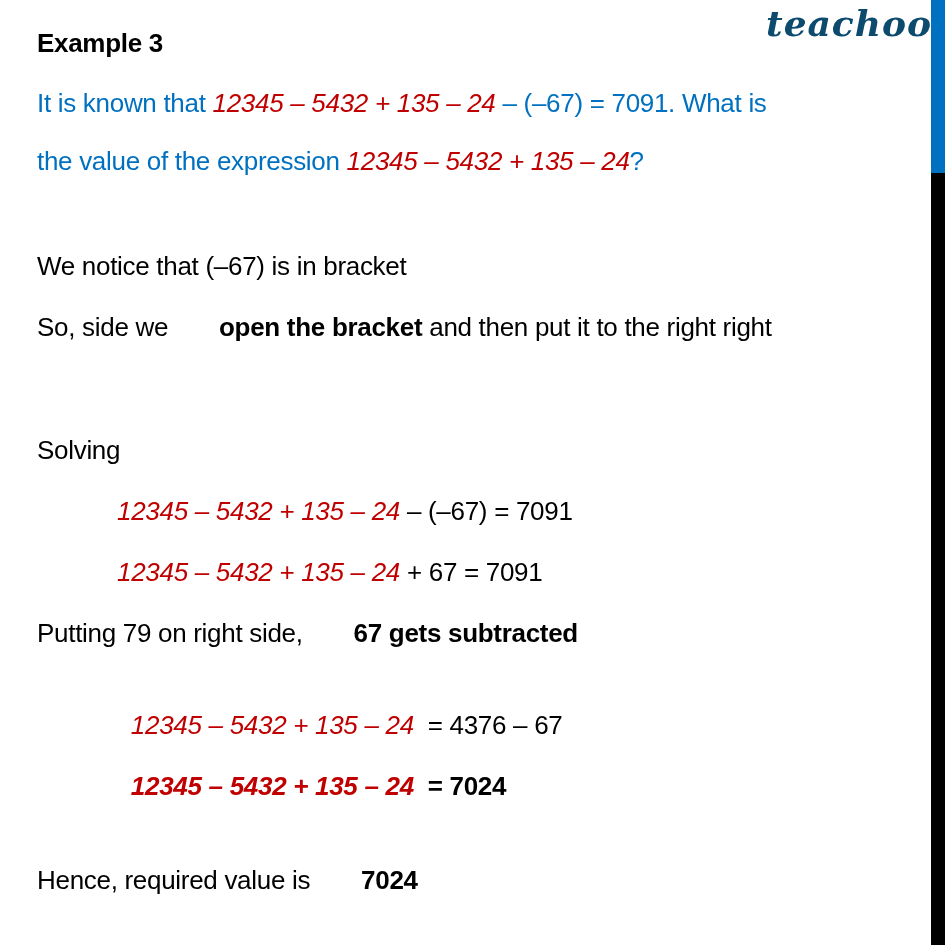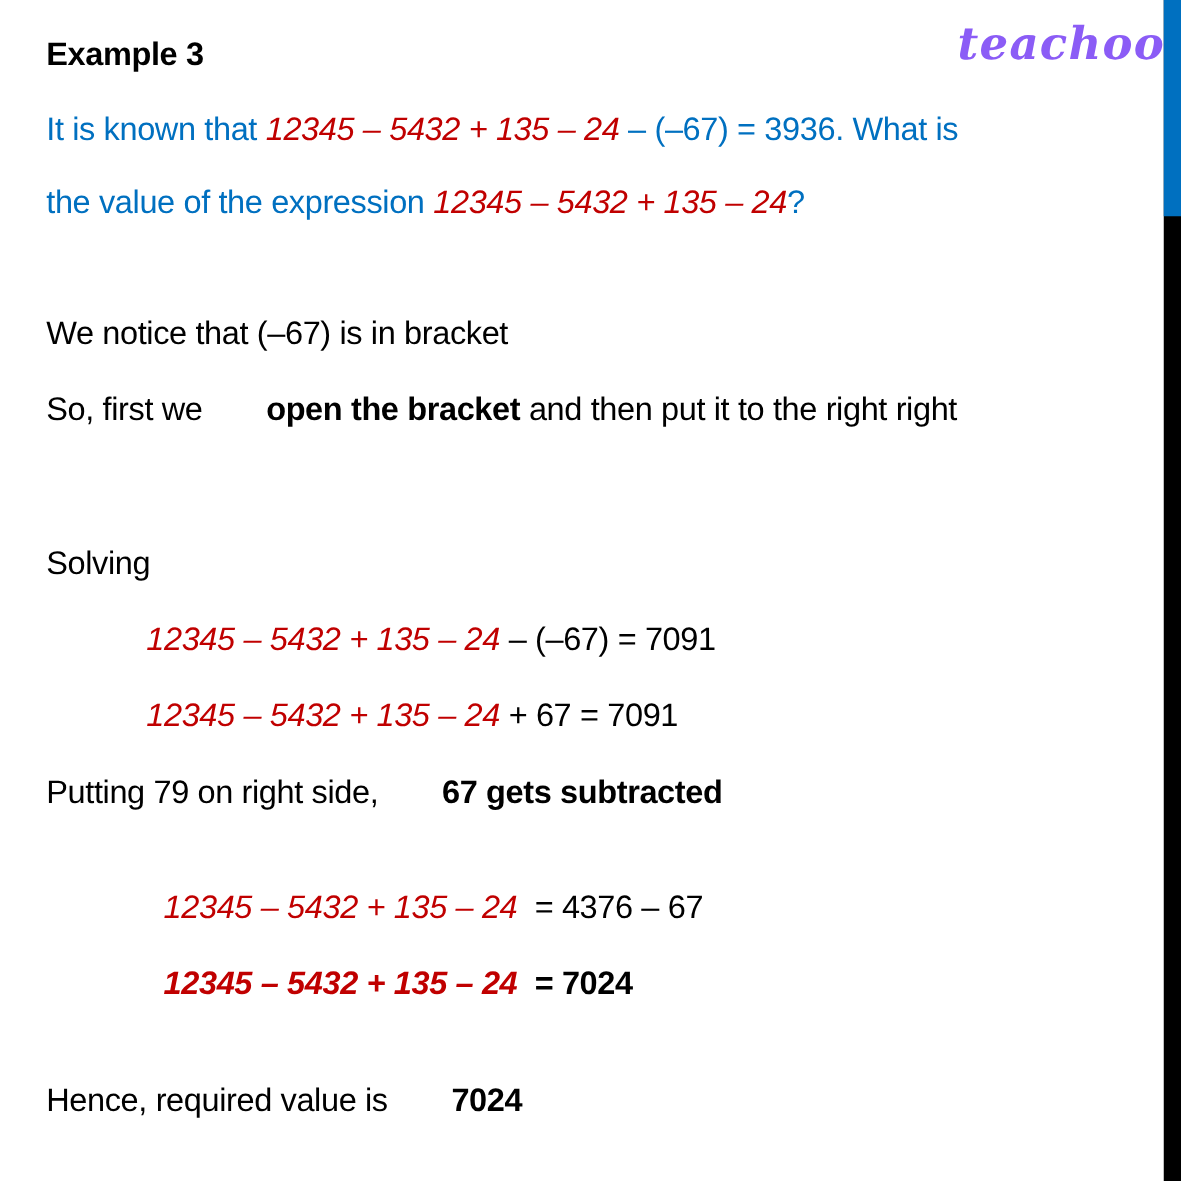--- a/index.html
+++ b/index.html
@@ -3,51 +3,51 @@
   <meta charset="utf-8">
   <style>
     html, body { margin: 0; padding: 0; }
     body {
       width: 945px; height: 945px; background: #ffffff; position: relative; overflow: hidden;
       font-family: "Liberation Sans", sans-serif; color: #000;
     }
     .sidebar-bar { position: absolute; left: 931px; top: 0; width: 14px; height: 945px; background: #000; }
     .sidebar-bar .accent { position: absolute; left: 0; top: 0; width: 14px; height: 173px; background: #0070c0; }
     .logo {
-      position: absolute; left: 766px; top: 14px; font-family: "DejaVu Serif", serif;
-      font-style: italic; font-weight: bold; font-size: 36px; letter-spacing: 1px; color: #8b5cf6;
+      position: absolute; left: 766px; top: 2px; font-family: "DejaVu Serif", serif;
+      font-style: italic; font-weight: bold; font-size: 36px; letter-spacing: 1px; color: #0c4a6e;
     }
     .line { position: absolute; left: 37px; font-size: 26px; white-space: nowrap; letter-spacing: -0.3px; }
     .indent { left: 117px; }
     .title { top: 28px; color: #000000; font-weight: bold; font-size: 26px; }
     .blue { color: #0070c0; }
     .red { color: #c00000; font-style: italic; }
     b { font-weight: bold; margin-left: 44px; }
   </style>
 </head>
 <body>
 
 <div class="sidebar-bar">
   <div class="accent"></div>
 </div>
 
 <div class="logo">teachoo</div>
 
 <div class="line title">Example 3</div>
 
 <div class="line blue" style="top:88px;">
-  <span>It is known that </span><span class="red">12345 – 5432 + 135 – 24</span><span> – (–67) = 3936. What is</span>
+  <span>It is known that </span><span class="red">12345 – 5432 + 135 – 24</span><span> – (–67) = 7091. What is</span>
 </div>
 <div class="line blue" style="top:146px;">
   <span>the value of the expression </span><span class="red">12345 – 5432 + 135 – 24</span><span>?</span>
 </div>
 
 <div class="line" style="top:251px;">We notice that (–67) is in bracket</div>
 <div class="line" style="top:312px;">
-  <span>So, first we </span><b>open the bracket</b><span> and then put it to the right right</span>
+  <span>So, side we </span><b>open the bracket</b><span> and then put it to the right right</span>
 </div>
 
 <div class="line" style="top:435px;">Solving</div>
 
 <div class="line indent" style="top:496px;">
   <span class="red">12345 – 5432 + 135 – 24</span><span> – (–67) = 7091</span>
 </div>
 <div class="line indent" style="top:557px;">
   <span class="red">12345 – 5432 + 135 – 24</span><span> + 67 = 7091</span>
 </div>

